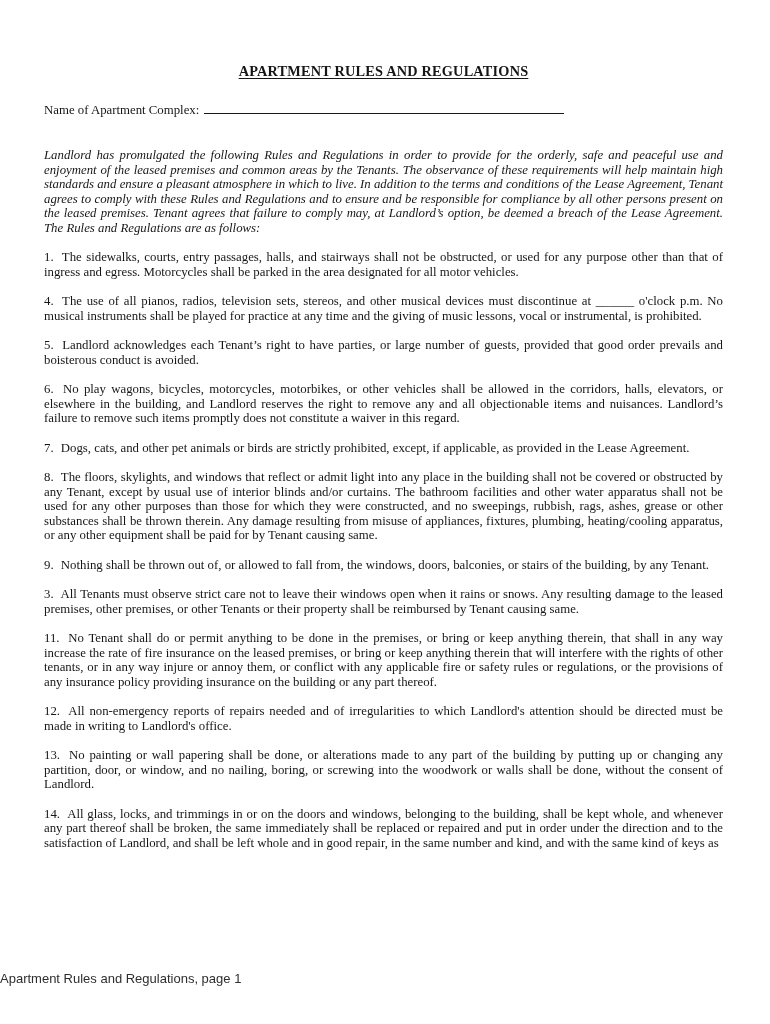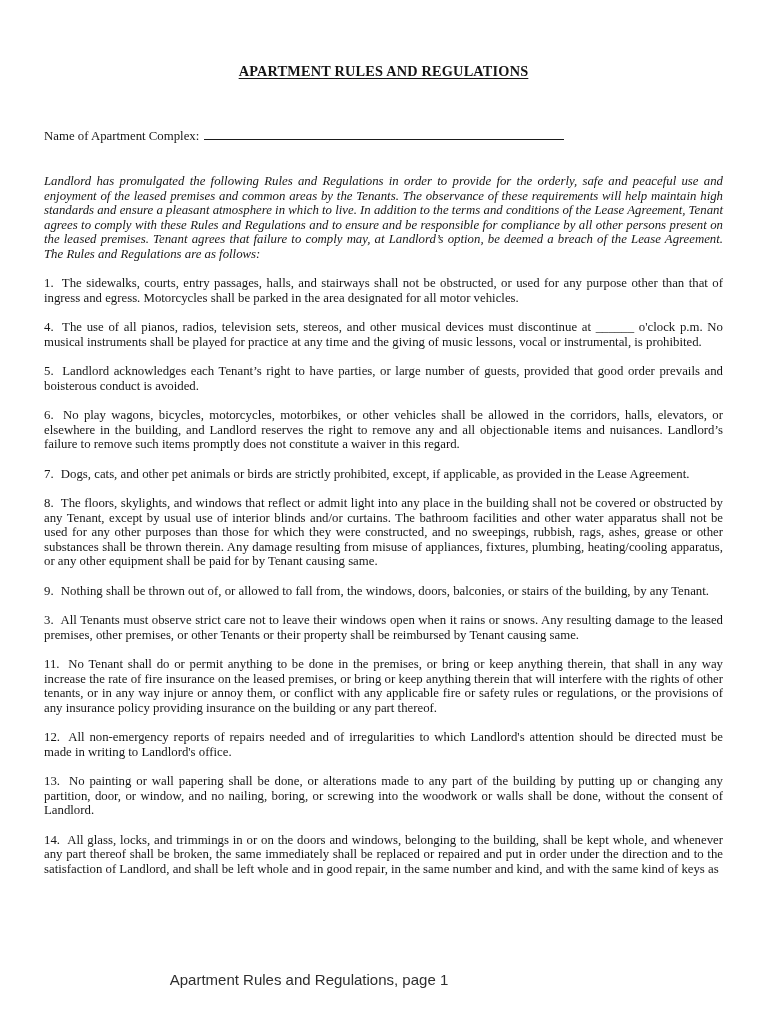--- a/index.html
+++ b/index.html
@@ -18,21 +18,21 @@
   }
   .title {
     text-align: center;
     font-size: 14.3px;
     font-weight: bold;
     letter-spacing: 0.2px;
     text-decoration: underline;
     text-underline-offset: 2px;
   }
   .name-row {
-    margin-top: 48px;
+    margin-top: 22px;
     font-size: 12.8px;
     white-space: nowrap;
   }
   .blank-line {
     display: inline-block;
     width: 360px;
     height: 12px;
     margin-left: 5px;
     border-bottom: 1.4px solid #1a1a1a;
     vertical-align: baseline;
@@ -42,23 +42,22 @@
     line-height: 14.5px;
     text-align: justify;
     margin-top: 15px;
   }
   .intro { margin-top: 30px; font-style: italic; }
   .num { margin-right: 4px; }
   .footer {
     position: absolute;
     left: 0; top: 971px;
     width: 618px;
-    text-align: center;
     font-family: "Liberation Sans", sans-serif;
-    font-size: 15px;
+    font-size: 13px;
     color: #2e2e2e;
   }
 </style>
 </head>
 <body>
 
 <div class="page">
 
   <h1 class="title">APARTMENT RULES AND REGULATIONS</h1>
 

